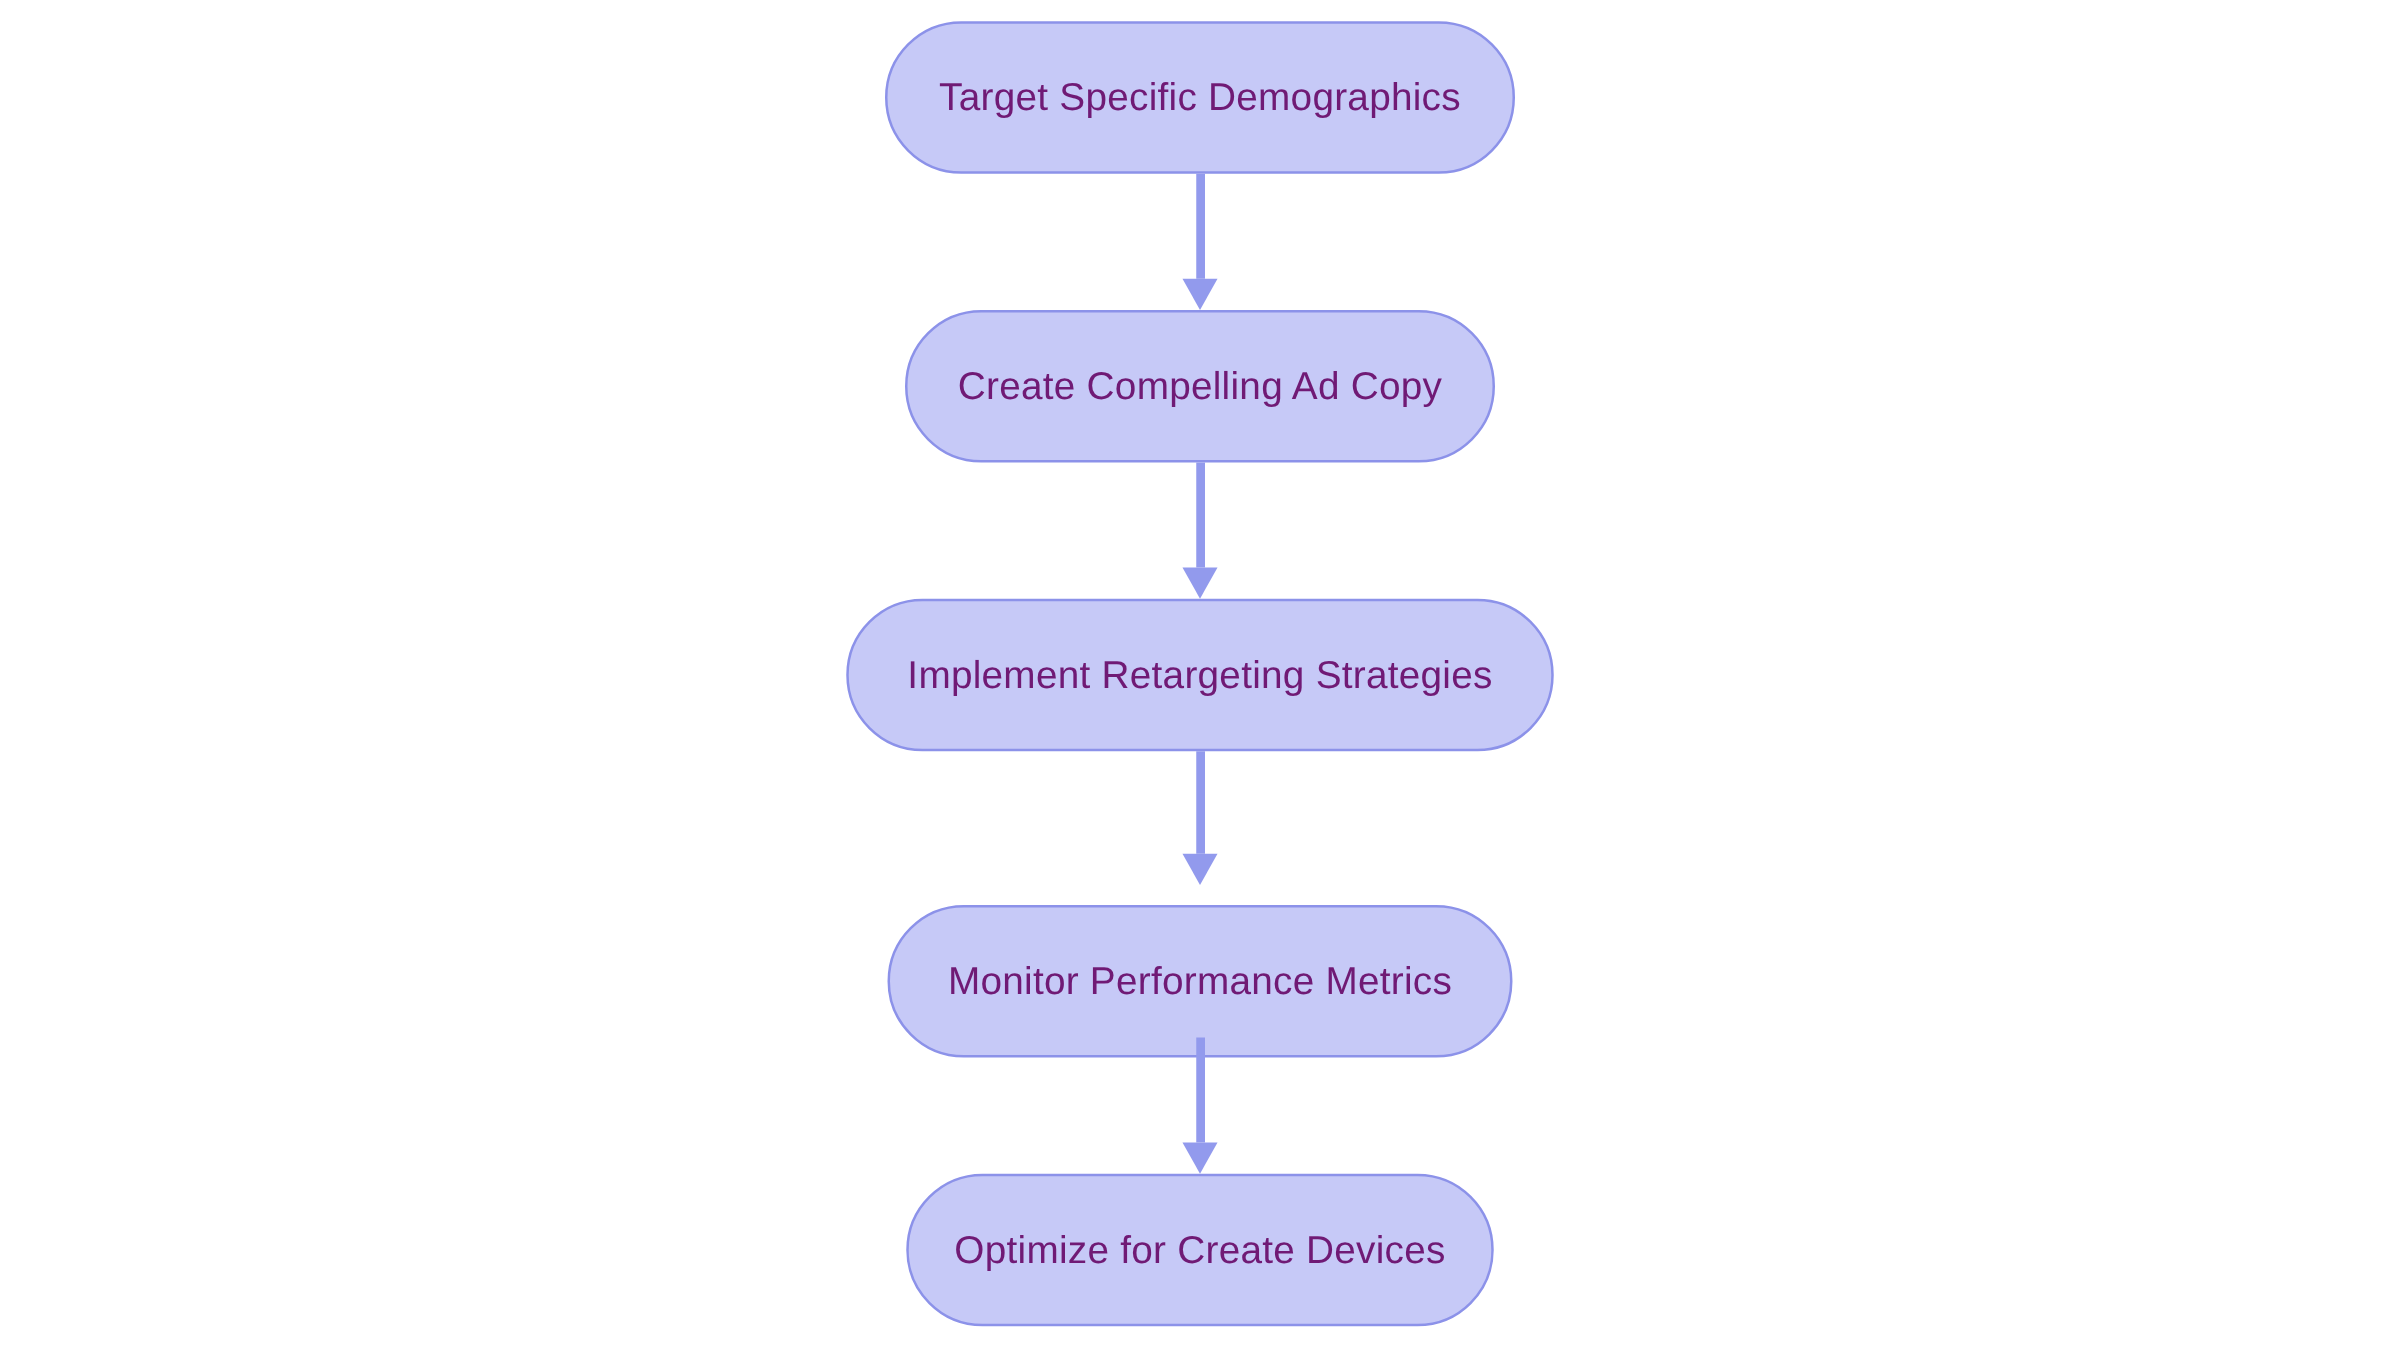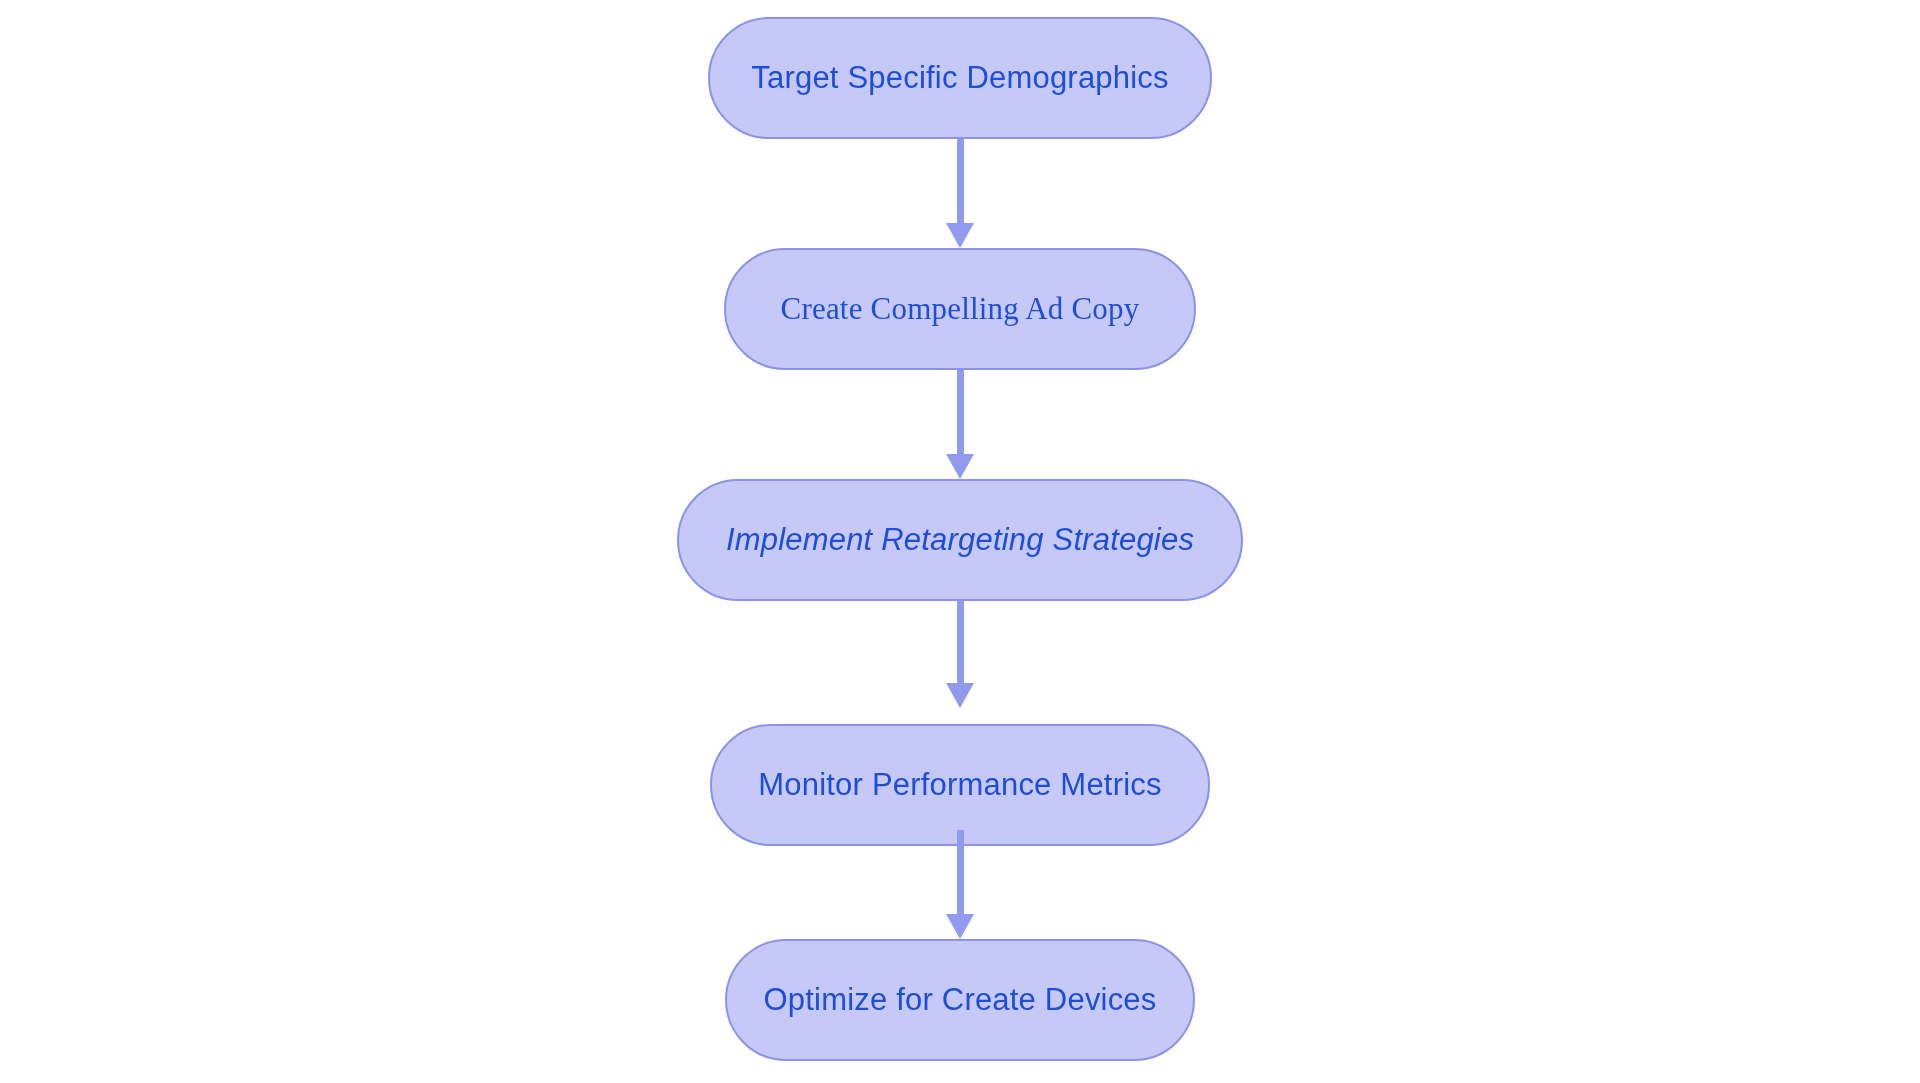--- a/index.html
+++ b/index.html
@@ -22,28 +22,28 @@
     height: 122px;
     box-sizing: border-box;
     background: #c6c9f7;
     border: 2px solid #8c92e9;
     border-radius: 61px;
     display: flex;
     align-items: center;
     justify-content: center;
   }
   .node span {
-    color: #1d4ed8;
+    color: #701a75;
     font-size: 31px;
     letter-spacing: 0.2px;
     white-space: nowrap;
   }
   .n1 { top: 17px;  width: 504px; }
-  .n2 { top: 248px; width: 472px; font-family: Liberation Serif, serif; }
-  .n3 { top: 479px; width: 566px; font-style: italic; }
+  .n2 { top: 248px; width: 472px; }
+  .n3 { top: 479px; width: 566px; }
   .n4 { top: 724px; width: 500px; }
   .n5 { top: 939px; width: 470px; }
 
   .arrow {
     position: absolute;
     left: 50%;
     transform: translateX(-50%);
     display: flex;
     flex-direction: column;
     align-items: center;

